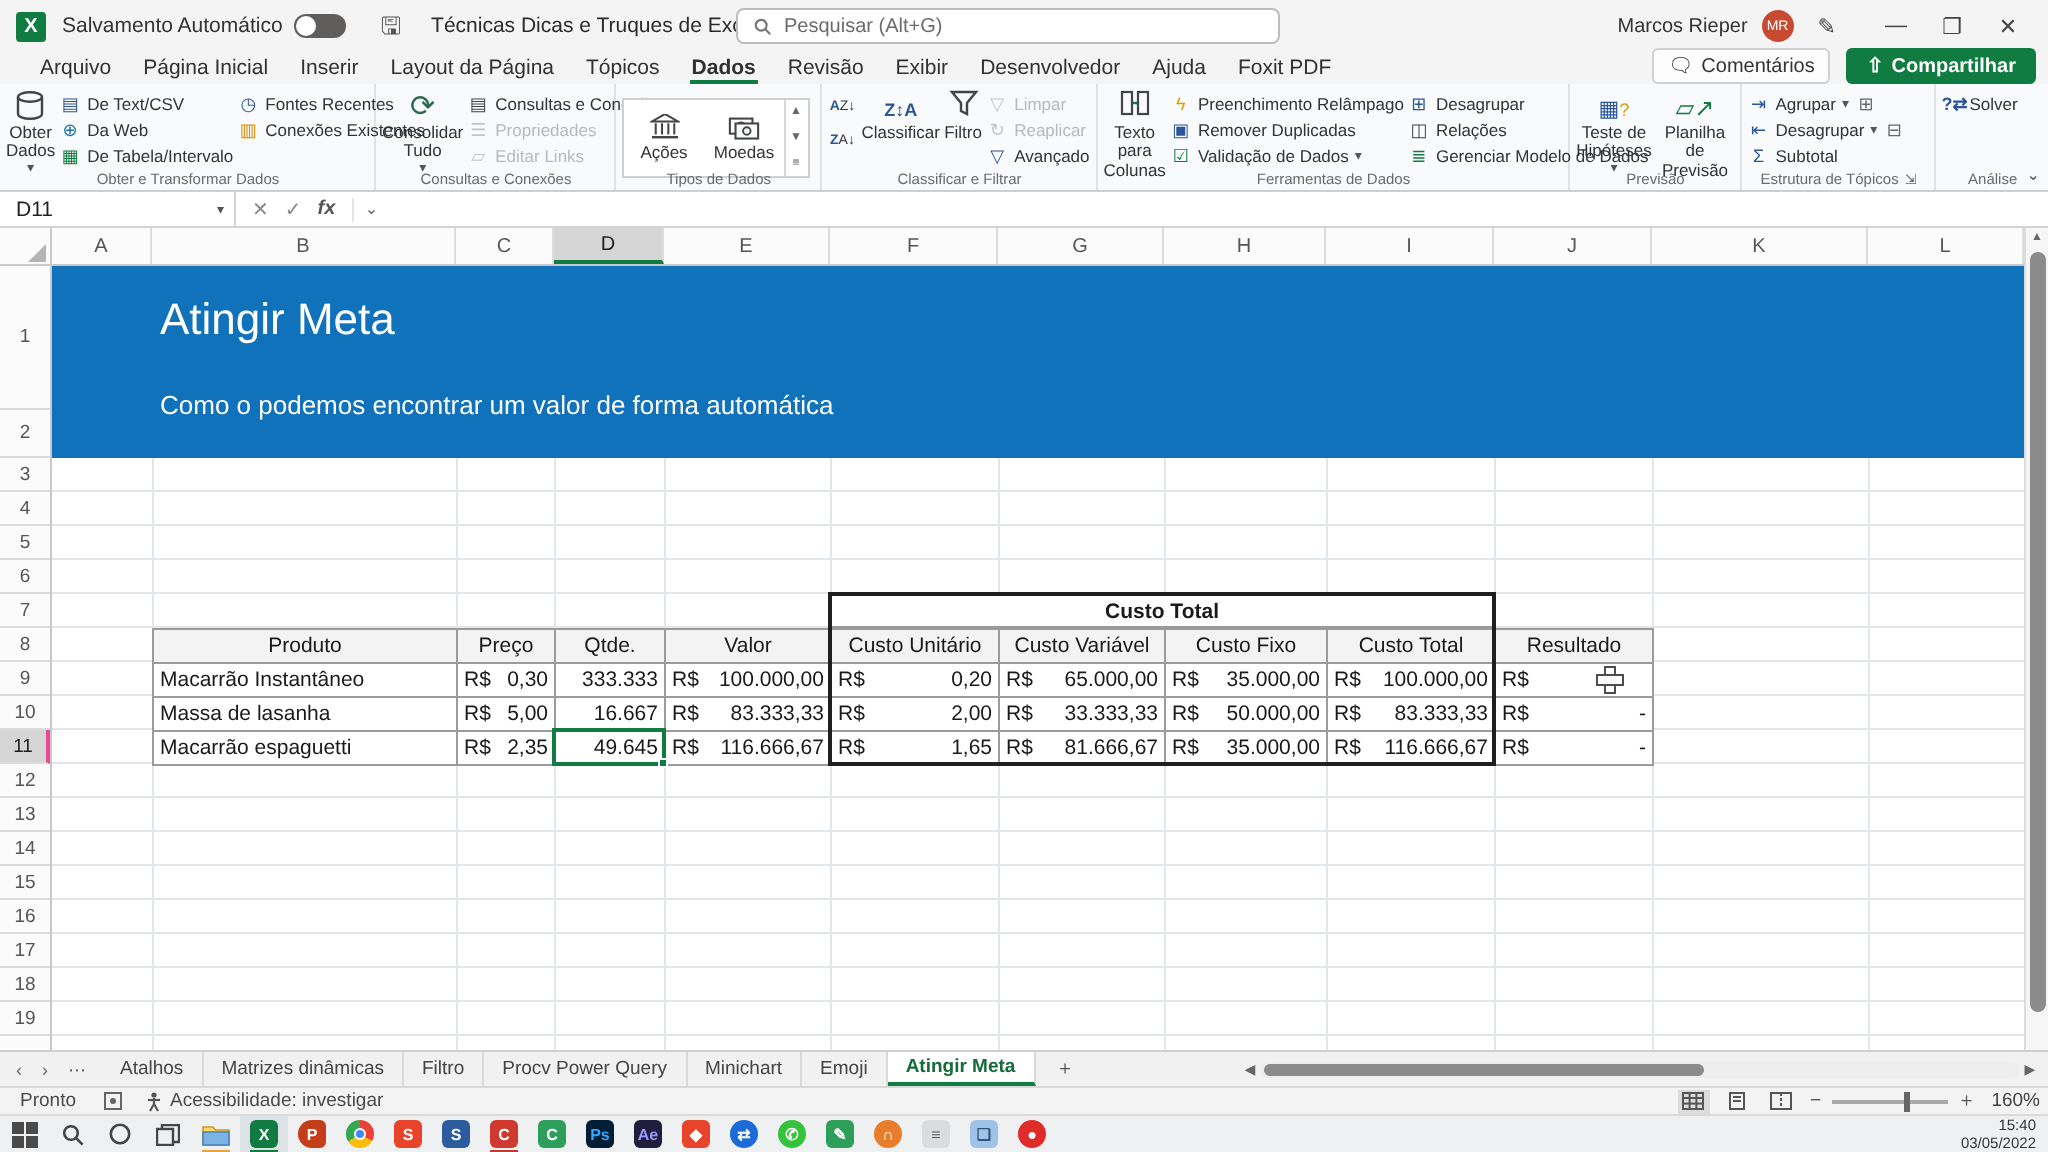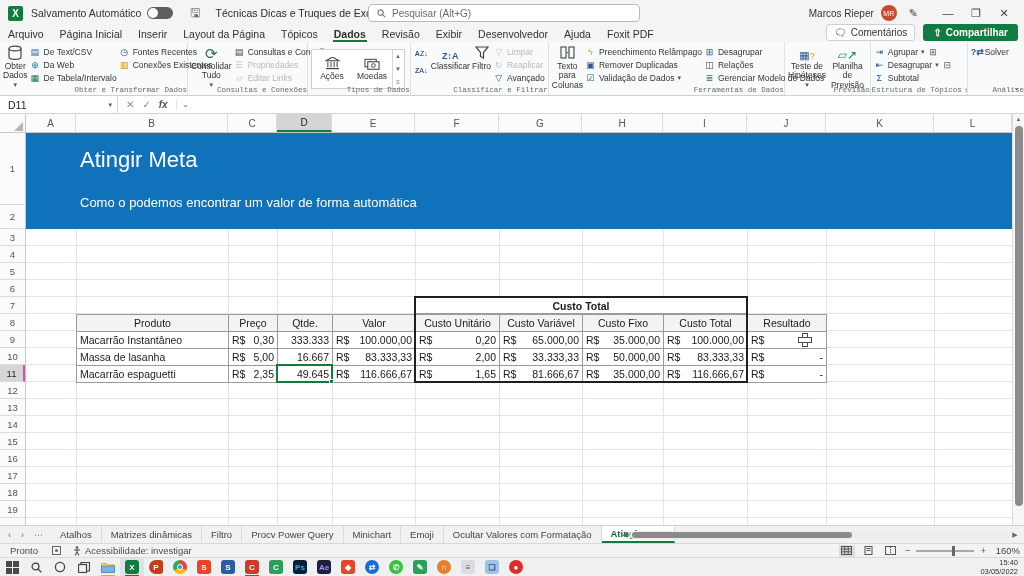--- a/index.html
+++ b/index.html
@@ -18,32 +18,32 @@
   .fname .caret{font-size:8px;color:#555;margin-left:4px;}
   #searchbox{position:absolute;left:368px;top:4px;width:272px;height:18px;border:1px solid #bcbcbc;border-radius:4px;background:#fff;display:flex;align-items:center;color:#6b6b6b;font-size:10px;padding-left:8px;}
   #searchbox svg{margin-right:6px;}
   .tb-right{position:absolute;right:6px;top:0;height:26px;display:flex;align-items:center;}
   .user-name{font-size:10px;color:#333;margin-right:7px;}
   .avatar{width:16px;height:16px;border-radius:50%;background:#c84b31;color:#fff;font-size:7px;display:flex;align-items:center;justify-content:center;margin-right:12px;}
   .pen{color:#444;font-size:11px;margin-right:16px;}
   .winbtn{width:28px;height:26px;display:flex;align-items:center;justify-content:center;color:#444;font-size:11px;}
 
   
-  #menubar{position:absolute;left:0;top:26px;width:1024px;height:16px;background:#f4f4f4;display:flex;align-items:center;font-size:10.5px;color:#323130;}
+  #menubar{position:absolute;left:0;top:26px;width:1024px;height:16px;background:#f4f4f4;display:flex;align-items:center;font-size:10.5px;color:#323130;padding-left:12px;}
   .mtab{padding:0 8px;height:16px;display:flex;align-items:center;position:relative;white-space:nowrap;}
   .mtab.active{font-weight:bold;}
   .mtab.active:after{content:"";position:absolute;left:7px;right:7px;bottom:0;height:2px;background:#107c41;}
   .mb-right{position:absolute;right:6px;top:-2px;display:flex;align-items:center;gap:8px;}
   .comments-btn{font-size:10px;color:#333;display:flex;align-items:center;gap:4px;padding:2px 7px;border:1px solid #d0d0d0;border-radius:3px;background:#fdfdfd;}
   .share-btn{font-size:10px;color:#fff;background:#107c41;border-radius:3px;padding:3px 10px;display:flex;align-items:center;gap:4px;font-weight:bold;}
 
   
   #ribbon{position:absolute;left:0;top:42px;width:1024px;height:54px;background:#f9fafb;border-bottom:1px solid #cfcfcf;display:flex;}
   .rgroup{position:relative;height:53px;border-right:1px solid #e1e1e1;padding:2px 3px 12px 3px;display:flex;align-items:flex-start;gap:2px;}
-  .rgroup .glabel{position:absolute;left:1px;right:0;bottom:1px;text-align:right;font-size:7.5px;color:#6a6a6a;white-space:nowrap;overflow:hidden;font-family:Liberation Mono, monospace;}
+  .rgroup .glabel{position:absolute;left:1px;right:0;bottom:1px;text-align:center;font-size:7.5px;color:#6a6a6a;white-space:nowrap;overflow:hidden;}
   .bigbtn{width:48px;height:40px;display:flex;flex-direction:column;align-items:center;justify-content:flex-start;text-align:center;font-size:8.5px;color:#333;line-height:1.1;padding-top:1px;}
   .bigbtn .bicon{font-size:15px;line-height:17px;height:17px;color:#3a3a3a;}
   .caret{font-size:7px;color:#555;}
   .smallcol{display:flex;flex-direction:column;justify-content:flex-start;gap:1px;padding-top:2px;}
   .sitem{display:flex;align-items:center;gap:3px;font-size:8.5px;color:#333;white-space:nowrap;height:12px;}
   .sitem .ri{font-size:9px;width:11px;text-align:center;line-height:1;}
   .sitem.disabled{color:#b9b9b9;}
   .sitem.disabled .ri{color:#c5c5c5 !important;}
   .gallery{border:1px solid #cfcfcf;background:#fff;height:40px;display:flex;align-items:stretch;margin-top:5px;}
   .gal-item{width:40px;display:flex;flex-direction:column;align-items:center;justify-content:center;font-size:8.5px;color:#333;gap:1px;}
@@ -611,21 +611,20 @@
       <span>›</span>
       <span>⋯</span>
     </div>
     <div id="stabs" style="display:flex">
         <div class="stab">Atalhos</div>
         <div class="stab">Matrizes dinâmicas</div>
         <div class="stab">Filtro</div>
         <div class="stab">Procv Power Query</div>
         <div class="stab">Minichart</div>
         <div class="stab">Emoji</div>
-        <div class="stab">Ocultar Valores com Formatação</div>
         <div class="stab active">Atingir Meta</div>
       </div>
     <div class="newsheet">＋</div>
     <div id="hscroll">
       <span class="harr">◀</span>
       <div id="htrack">
           <div id="hthumb"></div>
         </div>
       <span class="harr">▶</span>
     </div>

